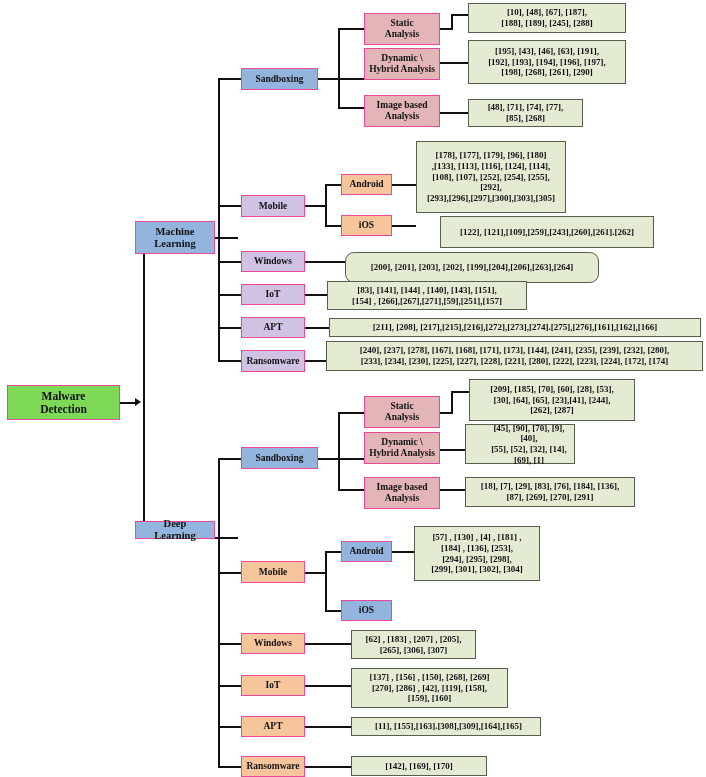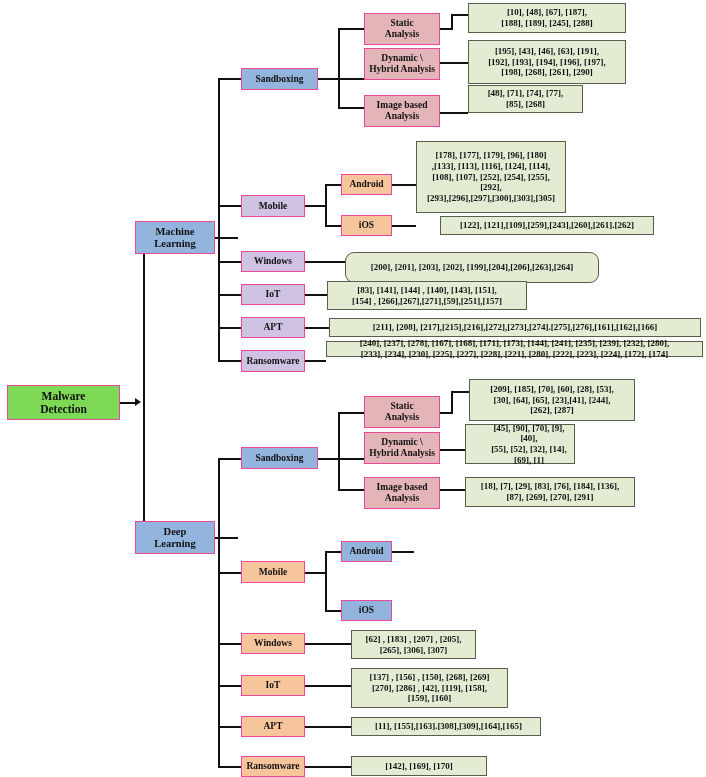--- a/index.html
+++ b/index.html
@@ -126,65 +126,65 @@
   <div class="ln h" style="left:305px;top:685px;width:46px;"></div>
   <div class="ln h" style="left:305px;top:726px;width:46px;"></div>
   <div class="ln h" style="left:305px;top:766px;width:46px;"></div>
 
   <div class="node root" style="left:7px;top:385px;width:113px;height:35px;font-size:11.5px;">Malware
 Detection</div>
 
   <div class="node blue" style="left:135px;top:221px;width:80px;height:33px;font-size:10.5px;">Machine
 Learning</div>
 
-  <div class="node blue" style="left:135px;top:521px;width:80px;height:33px;font-size:10.5px;">Deep
+  <div class="node blue" style="left:135px;top:521px;width:80px;height:18px;font-size:10.5px;">Deep
 Learning</div>
 
   <div class="node blue" style="left:241px;top:68px;width:77px;height:22px;font-size:9.5px;">Sandboxing</div>
 
   <div class="node pink" style="left:364px;top:13px;width:76px;height:32px;font-size:9.5px;">Static
 Analysis</div>
   <div class="refbox" style="left:468px;top:3px;width:158px;height:30px;font-size:9px;">[10], [48], [67], [187],
 [188], [189], [245], [288]</div>
 
   <div class="node pink" style="left:364px;top:48px;width:76px;height:32px;font-size:9.5px;">Dynamic \
 Hybrid  Analysis</div>
   <div class="refbox" style="left:468px;top:40px;width:158px;height:44px;font-size:9px;">[195], [43], [46], [63], [191],
 [192], [193], [194], [196], [197],
 [198], [268], [261], [290]</div>
 
   <div class="node pink" style="left:364px;top:95px;width:76px;height:32px;font-size:9.5px;">Image based
 Analysis</div>
-  <div class="refbox" style="left:468px;top:85px;width:115px;height:28px;font-size:9px;">[48], [71], [74], [77],
+  <div class="refbox" style="left:468px;top:99px;width:115px;height:28px;font-size:9px;">[48], [71], [74], [77],
 [85], [268]</div>
 
   <div class="node purple" style="left:241px;top:195px;width:64px;height:22px;font-size:9.5px;">Mobile</div>
 
   <div class="node orange" style="left:341px;top:174px;width:51px;height:21px;font-size:9.5px;">Android</div>
   <div class="refbox" style="left:416px;top:141px;width:150px;height:72px;font-size:9px;">[178], [177], [179], [96], [180]
 ,[133], [113], [116], [124],  [114],
 [108], [107], [252], [254], [255],
 [292],
 [293],[296],[297],[300],[303],[305]</div>
 
   <div class="node orange" style="left:341px;top:215px;width:51px;height:21px;font-size:9.5px;">iOS</div>
-  <div class="refbox" style="left:440px;top:216px;width:214px;height:19px;font-size:9px;">[122], [121],[109],[259],[243],[260],[261].[262]</div>
+  <div class="refbox" style="left:440px;top:216px;width:214px;height:32px;font-size:9px;">[122], [121],[109],[259],[243],[260],[261].[262]</div>
 
   <div class="node purple" style="left:241px;top:251px;width:64px;height:21px;font-size:9.5px;">Windows</div>
   <div class="refbox" style="left:345px;top:252px;width:254px;height:31px;font-size:9px;border-radius:9px;">[200], [201], [203], [202], [199],[204],[206],[263],[264]</div>
 
   <div class="node purple" style="left:241px;top:284px;width:64px;height:21px;font-size:9.5px;">IoT</div>
   <div class="refbox" style="left:327px;top:281px;width:200px;height:29px;font-size:9px;">[83], [141], [144] , [140], [143], [151],
 [154] , [266],[267],[271],[59],[251],[157]</div>
 
   <div class="node purple" style="left:241px;top:317px;width:64px;height:21px;font-size:9.5px;">APT</div>
   <div class="refbox" style="left:329px;top:318px;width:372px;height:19px;font-size:9px;">[211], [208], [217],[215],[216],[272],[273],[274].[275],[276],[161],[162],[166]</div>
 
   <div class="node purple" style="left:241px;top:350px;width:64px;height:22px;font-size:9.5px;">Ransomware</div>
-  <div class="refbox" style="left:326px;top:341px;width:377px;height:16px;font-size:9px;">[240], [237], [278], [167], [168], [171], [173], [144], [241], [235], [239], [232], [280],
+  <div class="refbox" style="left:326px;top:341px;width:377px;height:30px;font-size:9px;">[240], [237], [278], [167], [168], [171], [173], [144], [241], [235], [239], [232], [280],
 [233], [234], [230], [225], [227], [228], [221], [280], [222], [223], [224], [172], [174]</div>
 
   <div class="node blue" style="left:241px;top:447px;width:77px;height:22px;font-size:9.5px;">Sandboxing</div>
 
   <div class="node pink" style="left:364px;top:396px;width:76px;height:32px;font-size:9.5px;">Static
 Analysis</div>
   <div class="refbox" style="left:469px;top:379px;width:166px;height:42px;font-size:9px;">[209], [185], [70], [60], [28], [53],
 [30], [64], [65], [23],[41], [244],
 [262], [287]</div>
 
@@ -195,20 +195,24 @@
 [69], [1]</div>
 
   <div class="node pink" style="left:364px;top:477px;width:76px;height:32px;font-size:9.5px;">Image based
 Analysis</div>
   <div class="refbox" style="left:465px;top:477px;width:170px;height:30px;font-size:9px;">[18], [7], [29], [83], [76], [184], [136],
 [87], [269], [270], [291]</div>
 
   <div class="node orange" style="left:241px;top:561px;width:64px;height:22px;font-size:9.5px;">Mobile</div>
 
   <div class="node blue" style="left:341px;top:541px;width:51px;height:21px;font-size:9.5px;">Android</div>
+  <div class="refbox" style="left:414px;top:526px;width:126px;height:55px;font-size:9px;">[57] , [130] , [4] , [181] ,
+[184] , [136], [253],
+[294], [295], [298],
+[299], [301], [302], [304]</div>
 
   <div class="node blue" style="left:341px;top:600px;width:51px;height:21px;font-size:9.5px;">iOS</div>
 
   <div class="node orange" style="left:241px;top:633px;width:64px;height:21px;font-size:9.5px;">Windows</div>
   <div class="refbox" style="left:351px;top:630px;width:125px;height:29px;font-size:9px;">[62] , [183] , [207] , [205],
 [265], [306], [307]</div>
 
   <div class="node orange" style="left:241px;top:675px;width:64px;height:21px;font-size:9.5px;">IoT</div>
   <div class="refbox" style="left:351px;top:668px;width:157px;height:40px;font-size:9px;">[137] , [156] , [150],  [268], [269]
 [270], [286] , [42], [119], [158],

